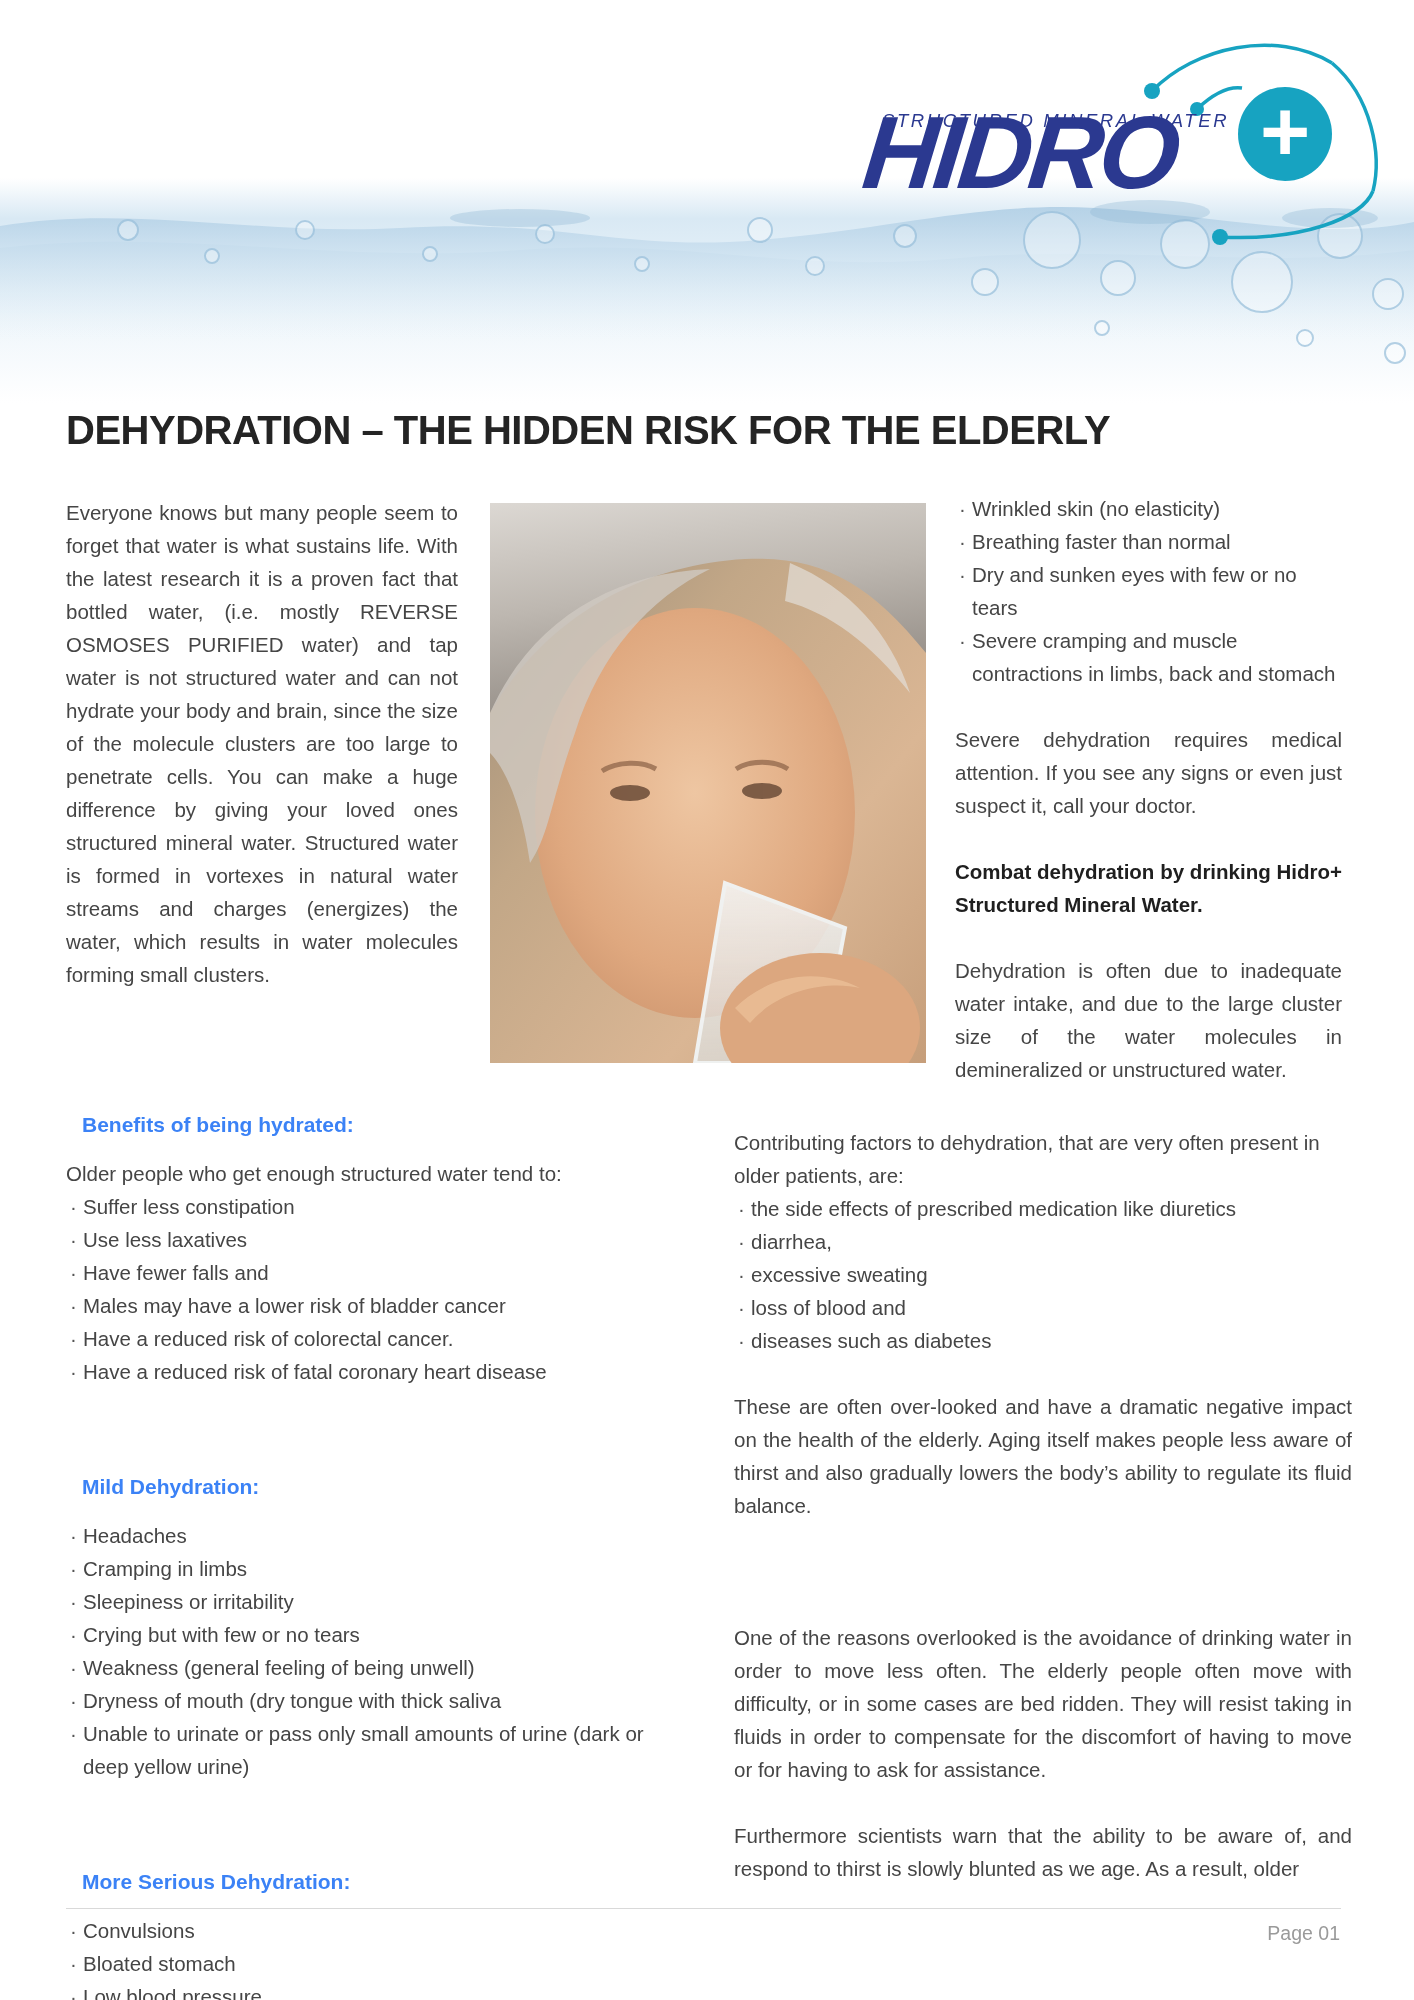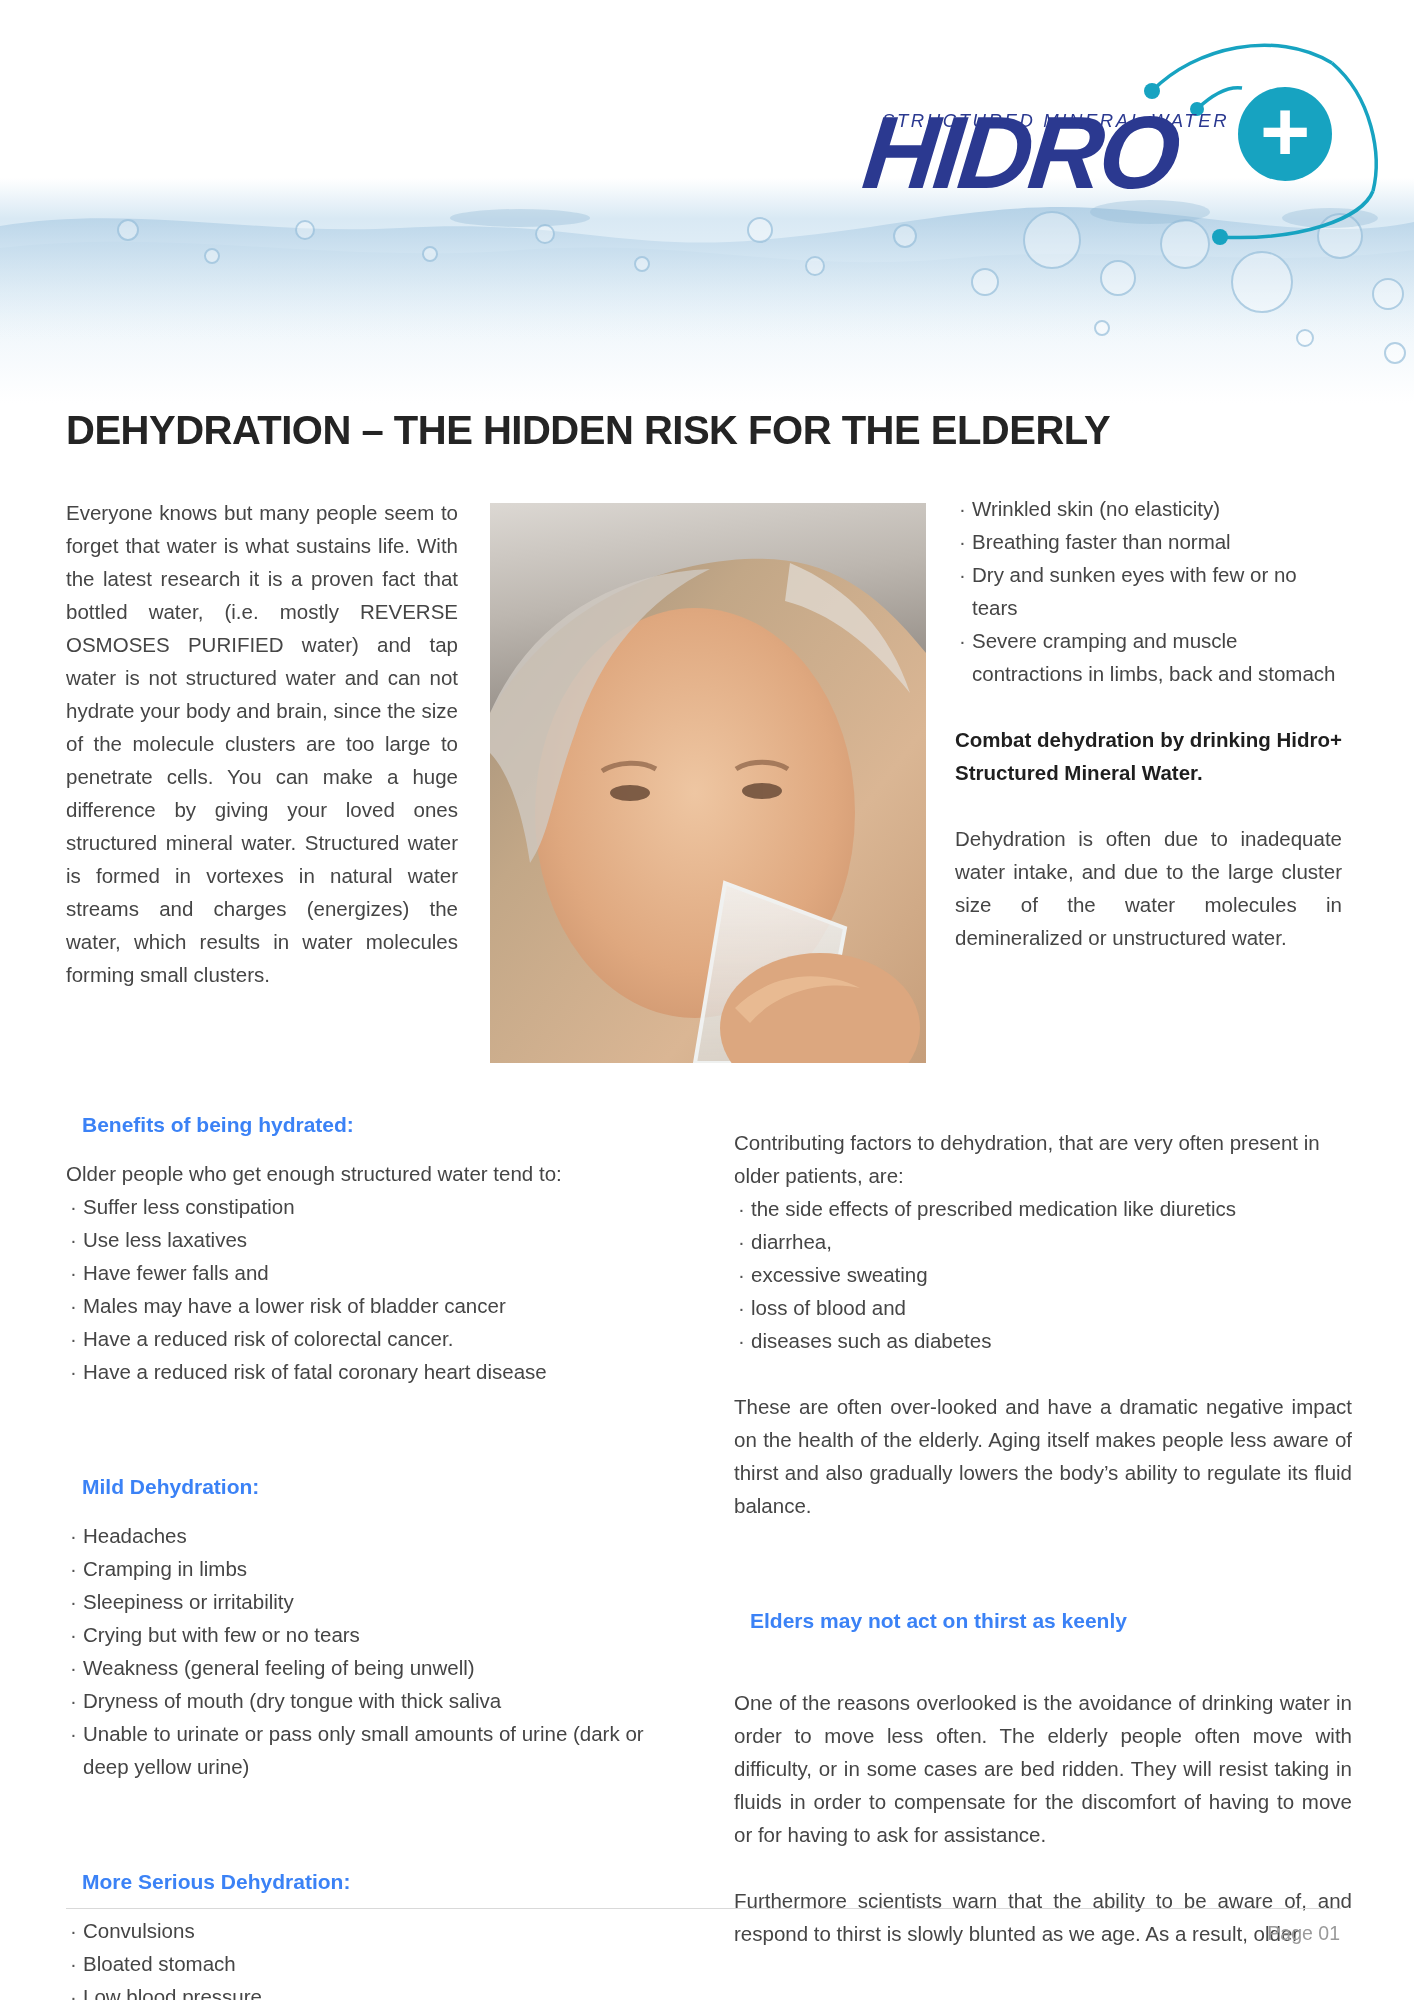--- a/index.html
+++ b/index.html
@@ -192,20 +192,21 @@
         </li>
         <li>
           <span class="blt">·</span>
           <span class="blt-text">Dry and sunken eyes with few or no tears</span>
         </li>
         <li>
           <span class="blt">·</span>
           <span class="blt-text">Severe cramping and muscle contractions in limbs, back and stomach</span>
         </li>
       </ul>
+    <p>Severe dehydration requires medical attention. If you see any signs or even just suspect it, call your doctor.</p>
     <p class="bold-par">Combat dehydration by drinking Hidro+ Structured Mineral Water.</p>
     <p>Dehydration is often due to inadequate water intake, and due to the large cluster size of the water molecules in demineralized or unstructured water.</p>
   </div>
 
   <div class="col col-left-lower">
     <h2 class="sec">Benefits of being hydrated:</h2>
     <p class="no-just" style="margin:0;">Older people who get enough structured water tend to:</p>
     <ul class="blist">
         <li>
           <span class="blt">·</span>
@@ -305,21 +306,20 @@
           <span class="blt">·</span>
           <span class="blt-text">loss of blood and</span>
         </li>
         <li>
           <span class="blt">·</span>
           <span class="blt-text">diseases such as diabetes</span>
         </li>
       </ul>
     <p>These are often over-looked and have a dramatic negative impact on the health of the elderly. Aging itself makes people less aware of thirst and also gradually lowers the body’s ability to regulate its fluid balance.</p>
     <div class="gap"></div>
-    <h2 class="sec">Elders may not act on thirst as keenly</h2>
     <div class="gap"></div>
     <p>One of the reasons overlooked is the avoidance of drinking water in order to move less often. The elderly people often move with difficulty, or in some cases are bed ridden. They will resist taking in fluids in order to compensate for the discomfort of having to move or for having to ask for assistance.</p>
     <p>Furthermore scientists warn that the ability to be aware of, and respond to thirst is slowly blunted as we age. As a result, older</p>
   </div>
 
   <div class="footer-line"></div>
   <div class="page-label">Page 01</div>
 
 </div>
 

